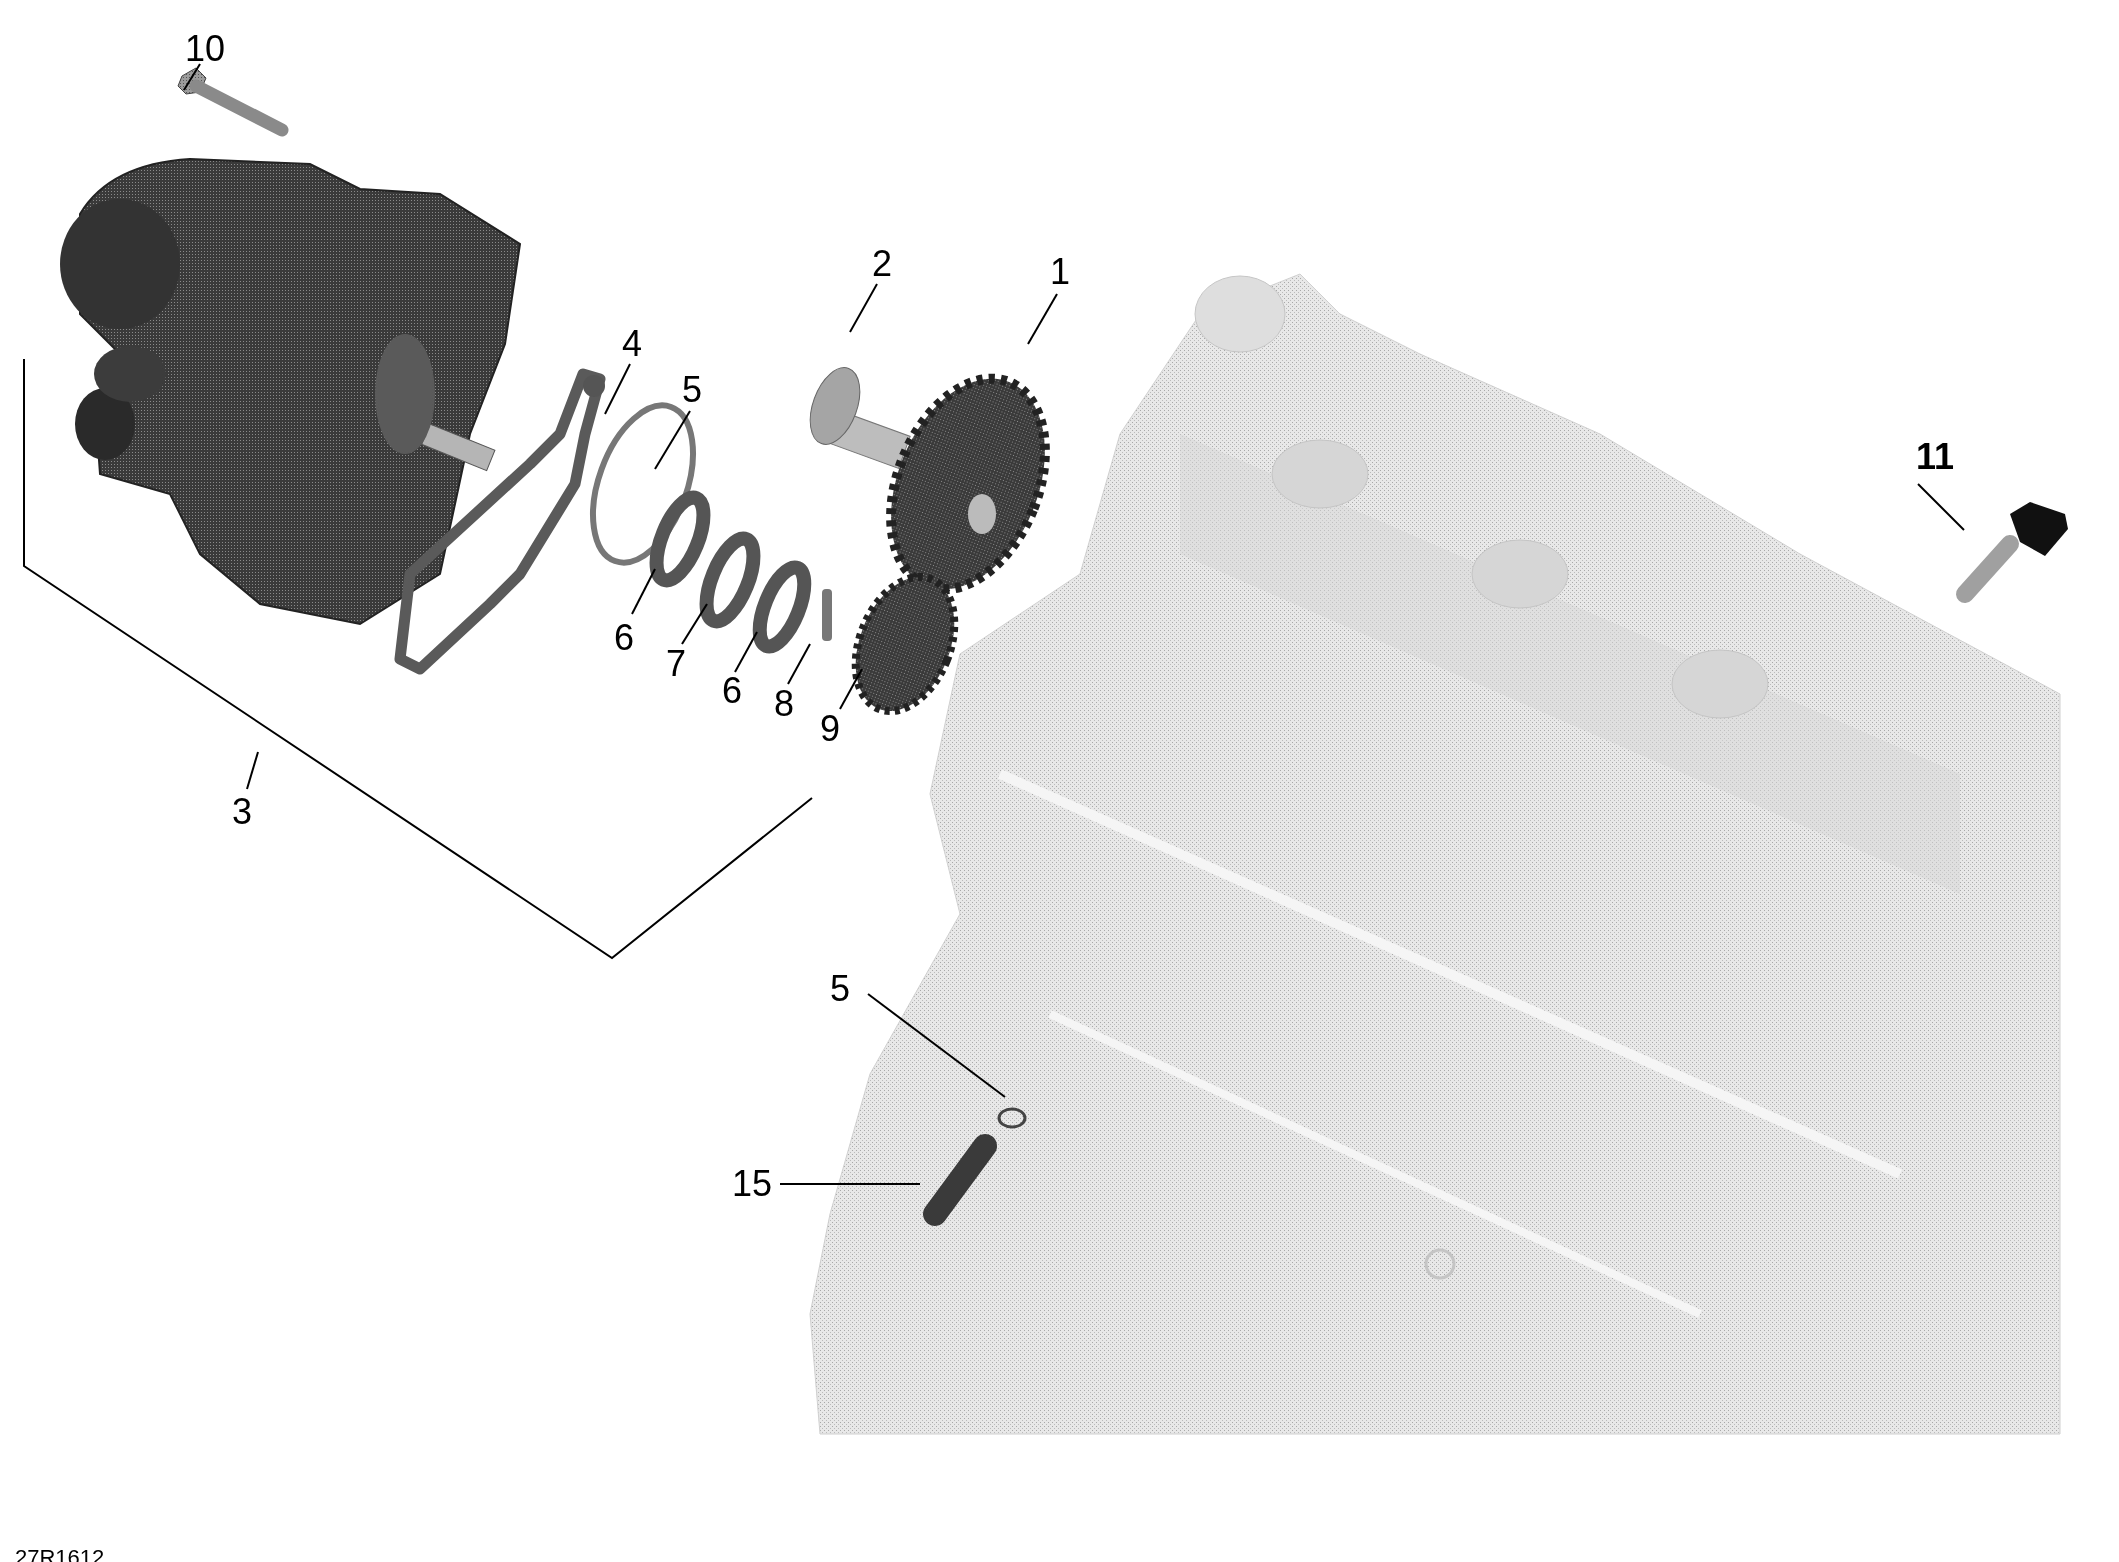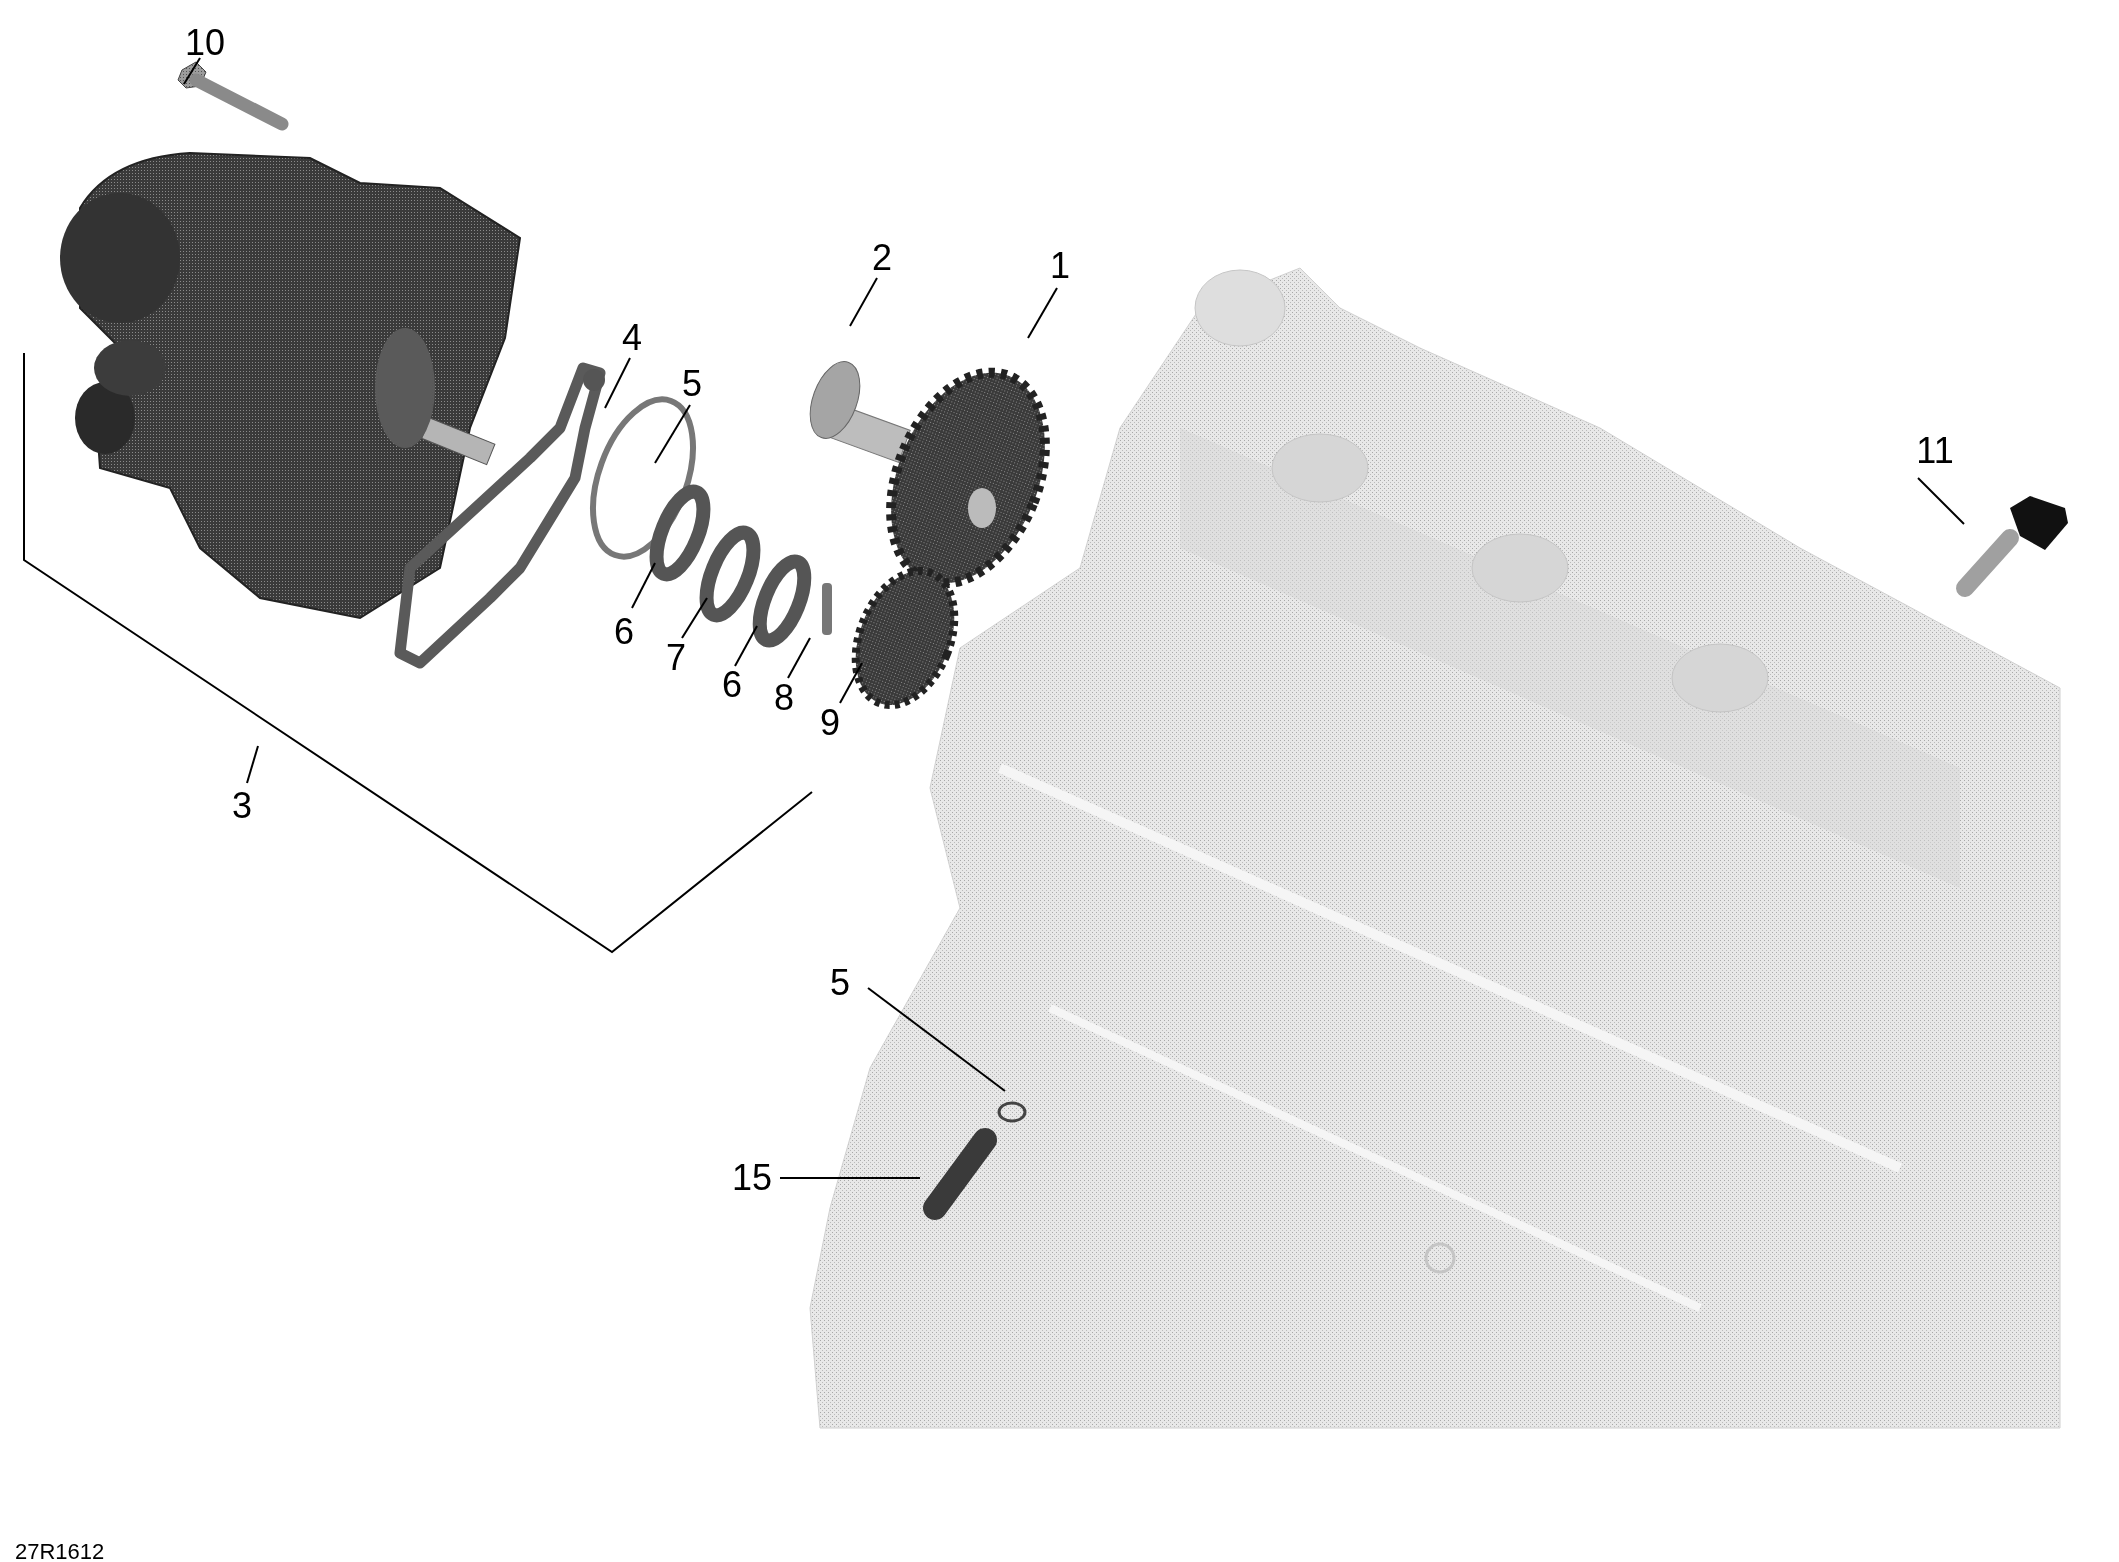--- a/index.html
+++ b/index.html
@@ -1,18 +1,18 @@
 <!DOCTYPE html>
 <html><head>
   <meta charset="utf-8">
   <style>
     html, body { margin: 0; padding: 0; background: #ffffff; }
     body { width: 2119px; height: 1562px; position: relative; overflow: hidden;
            font-family: "Liberation Sans", sans-serif; }
-    #diagram { position: absolute; left: 0; top: 8px; width: 2119px; height: 1243px; }
+    #diagram { position: absolute; left: 0; top: 14px; width: 2119px; height: 1243px; }
     .callout { position: absolute; font-size: 36px; color: #000; line-height: 1;
                transform: translate(-50%, -50%); white-space: nowrap; cursor: pointer; }
     .ref { position: absolute; left: 15px; top: 1531px; font-size: 22px; color: #000; }
   </style>
 </head>
 <body>
 
 <div id="diagram">
   <svg width="2119" height="1562" viewBox="0 0 2119 1562">
     <defs>
@@ -119,18 +119,18 @@
   <div class="callout" style="left:1060px; top:258px;">1</div>
   <div class="callout" style="left:882px; top:250px;">2</div>
   <div class="callout" style="left:632px; top:330px;">4</div>
   <div class="callout" style="left:692px; top:376px;">5</div>
   <div class="callout" style="left:624px; top:624px;">6</div>
   <div class="callout" style="left:676px; top:650px;">7</div>
   <div class="callout" style="left:732px; top:677px;">6</div>
   <div class="callout" style="left:784px; top:690px;">8</div>
   <div class="callout" style="left:830px; top:715px;">9</div>
   <div class="callout" style="left:242px; top:798px;">3</div>
-  <div class="callout" style="left:1935px; top:443px;">11</div>
+  <div class="callout" style="left:1935px; top:443px;font-weight:bold;">11</div>
   <div class="callout" style="left:840px; top:975px;">5</div>
   <div class="callout" style="left:752px; top:1170px;">15</div>
 
   <div class="ref">27R1612</div>
 </div>
 
 </body></html>

